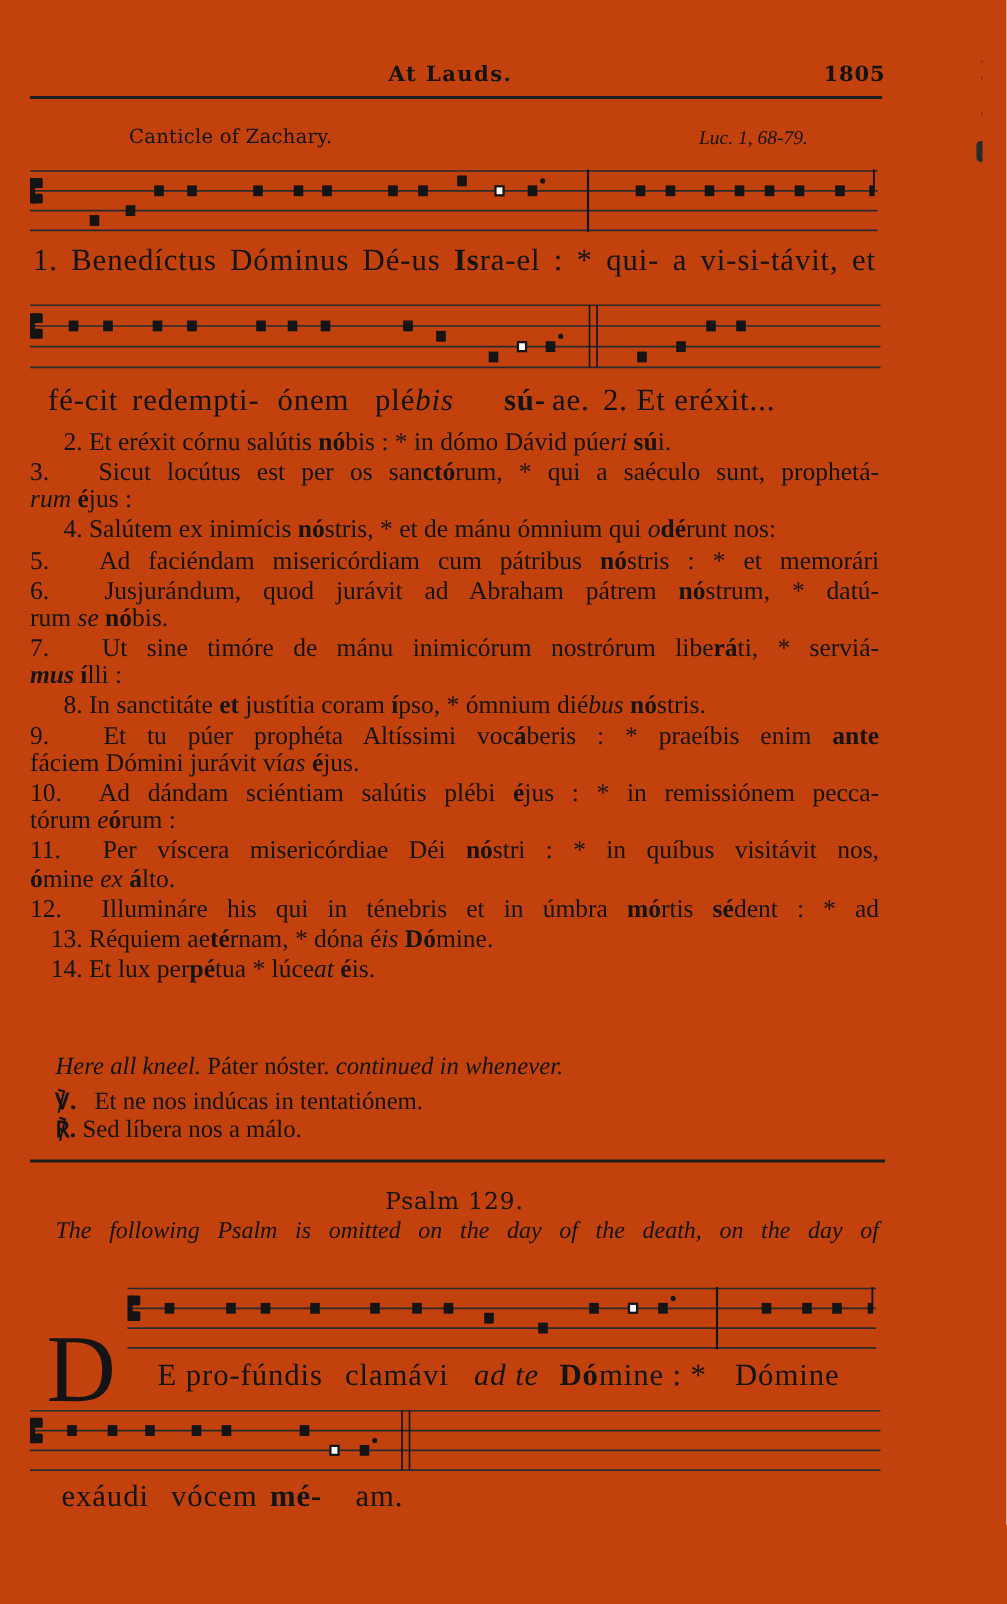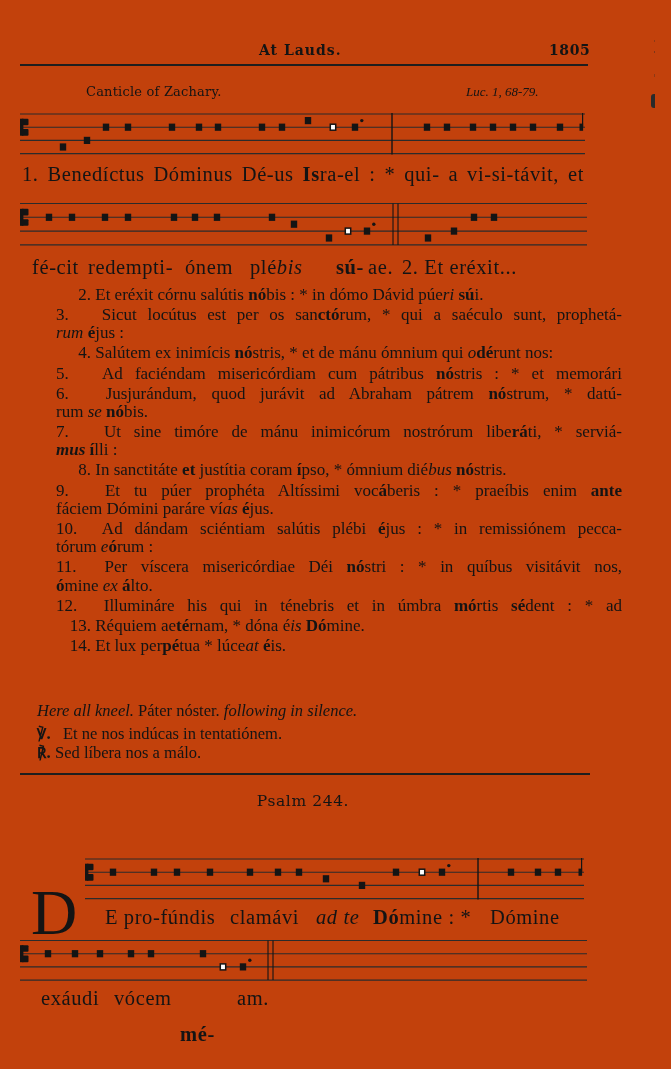--- a/index.html
+++ b/index.html
@@ -24,21 +24,21 @@
   #canticle-ref { left: 442px; top: 82px; font-style: italic; font-size: 13px; line-height: 20px; margin-left: 24px; }
 
   
   #staves { position: absolute; left: 0; top: 0; width: 671px; height: 1069px; }
 
   
   .chant { position: absolute; white-space: nowrap; font-size: 20.5px; letter-spacing: 0.6px; line-height: 20px; font-family: Liberation Serif, serif; }
   #lyrics-1 { left: 22px; top: 164px; width: 562px; text-align: justify; text-align-last: justify; }
 
   
-  #verses { position: absolute; left: 20px; top: 286px; width: 566px; font-size: 17px; line-height: 18.3px; margin-left: 36px; }
+  #verses { position: absolute; left: 20px; top: 286px; width: 566px; font-size: 17px; line-height: 18.3px; }
   .verse { margin-top: 1.8px; }
   .verse:first-child { margin-top: 0; }
   .vline { white-space: nowrap; }
   .vline.just { text-align: justify; text-align-last: justify; }
   .vnum { display: inline-block; width: 35px; text-align: right; }
 
   
   .rub { position: absolute; white-space: nowrap; font-size: 16.5px; line-height: 19px; }
   #rubric { left: 37px; top: 701px; }
   #versicle { left: 37px; top: 724px; }
@@ -223,62 +223,63 @@
       </div>
       <div class="verse">
         <div class="vline just"><span class="vnum">7.</span> <span>Ut sine timóre de mánu inimicórum nostrórum libe</span><span class="b">rá</span><span>ti, * serviá-</span></div>
         <div class="vline"><span class="b i">mus</span><span> </span><span class="b">í</span><span>lli :</span></div>
       </div>
       <div class="verse">
         <div class="vline"><span class="vnum">8.</span> <span>In sanctitáte </span><span class="b">et</span><span> justítia coram </span><span class="b">í</span><span>pso, * ómnium dié</span><span class="i">bus</span><span> </span><span class="b">nó</span><span>stris.</span></div>
       </div>
       <div class="verse">
         <div class="vline just"><span class="vnum">9.</span> <span>Et tu púer prophéta Altíssimi voc</span><span class="b">á</span><span>beris : * praeíbis enim </span><span class="b">ante</span></div>
-        <div class="vline"><span>fáciem Dómini paráre ví</span><span class="i">as</span><span> </span><span class="b">é</span><span>jus.</span></div>
+        <div class="vline"><span>fáciem Dómini jurávit ví</span><span class="i">as</span><span> </span><span class="b">é</span><span>jus.</span></div>
       </div>
       <div class="verse">
         <div class="vline just"><span class="vnum">10.</span> <span>Ad dándam sciéntiam salútis plébi </span><span class="b">é</span><span>jus : * in remissiónem pecca-</span></div>
         <div class="vline"><span>tórum </span><span class="i">e</span><span class="b">ó</span><span>rum :</span></div>
       </div>
       <div class="verse">
         <div class="vline just"><span class="vnum">11.</span> <span>Per víscera misericórdiae Déi </span><span class="b">nó</span><span>stri : * in quíbus visitávit nos,</span></div>
         <div class="vline"><span class="b">ó</span><span>mine </span><span class="i">ex</span><span> </span><span class="b">á</span><span>lto.</span></div>
       </div>
       <div class="verse">
         <div class="vline just"><span class="vnum">12.</span> <span>Illumináre his qui in ténebris et in úmbra </span><span class="b">mó</span><span>rtis </span><span class="b">sé</span><span>dent : * ad</span></div>
       </div>
       <div class="verse">
         <div class="vline"><span class="vnum">13.</span> <span>Réquiem ae</span><span class="b">té</span><span>rnam, * dóna é</span><span class="i">is</span><span> </span><span class="b">Dó</span><span>mine.</span></div>
       </div>
       <div class="verse">
         <div class="vline"><span class="vnum">14.</span> <span>Et lux per</span><span class="b">pé</span><span>tua * lúce</span><span class="i">at</span><span> </span><span class="b">é</span><span>is.</span></div>
       </div>
     </div>
 
-  <div id="rubric" class="rub"><span class="i">Here all kneel.</span><span> Páter nóster. </span><span class="i">following in silence.</span></div>
+  <div id="rubric" class="rub"><span class="i">Here all kneel.</span><span> Páter nóster. </span><span class="i">continued in whenever.</span></div>
   <div id="versicle" class="rub">
     <span class="vr-symbol">℣.</span><span>Et ne nos indúcas in tentatiónem.</span>
   </div>
   <div id="response" class="rub">
     <span class="vr-symbol" style="width:18px">℟.</span><span>Sed líbera nos a málo.</span>
   </div>
 
   <div id="psalm-rule" class="rule"></div>
 
-  <div id="psalm-title" class="abs">Psalm 244.</div>
+  <div id="psalm-title" class="abs">Psalm 129.</div>
+  <div id="intro-1" class="intro">The following Psalm is omitted on the day of the death, on the day of</div>
   <div id="initial" class="abs">D</div>
 
   <div class="chant" style="left:105px;top:907px"><span>E pro-fúndis</span></div>
   <div class="chant" style="left:230px;top:907px"><span>clamávi</span></div>
   <div class="chant" style="left:316px;top:907px"><span class="i">ad te</span></div>
   <div class="chant" style="left:373px;top:907px"><span class="b">Dó</span><span>mine : *</span></div>
   <div class="chant" style="left:490px;top:907px"><span>Dómine</span></div>
 
   <div class="chant" style="left:41px;top:988px"><span>exáudi</span></div>
   <div class="chant" style="left:114px;top:988px"><span>vócem</span></div>
-  <div class="chant" style="left:180px;top:1024px"><span class="b">mé-</span></div>
+  <div class="chant" style="left:180px;top:988px"><span class="b">mé-</span></div>
   <div class="chant" style="left:237px;top:988px"><span>am.</span></div>
 
   <div class="artifact" style="left:651px;top:94px;width:4px;height:14px;border-radius:3px 0 0 3px"></div>
   <div class="artifact" style="left:654px;top:40px;width:1px;height:2px;opacity:.35"></div>
   <div class="artifact" style="left:654px;top:51px;width:1px;height:2px;opacity:.45"></div>
   <div class="artifact" style="left:654px;top:74px;width:1px;height:3px;opacity:.35"></div>
 </div>
 
 </body></html>

